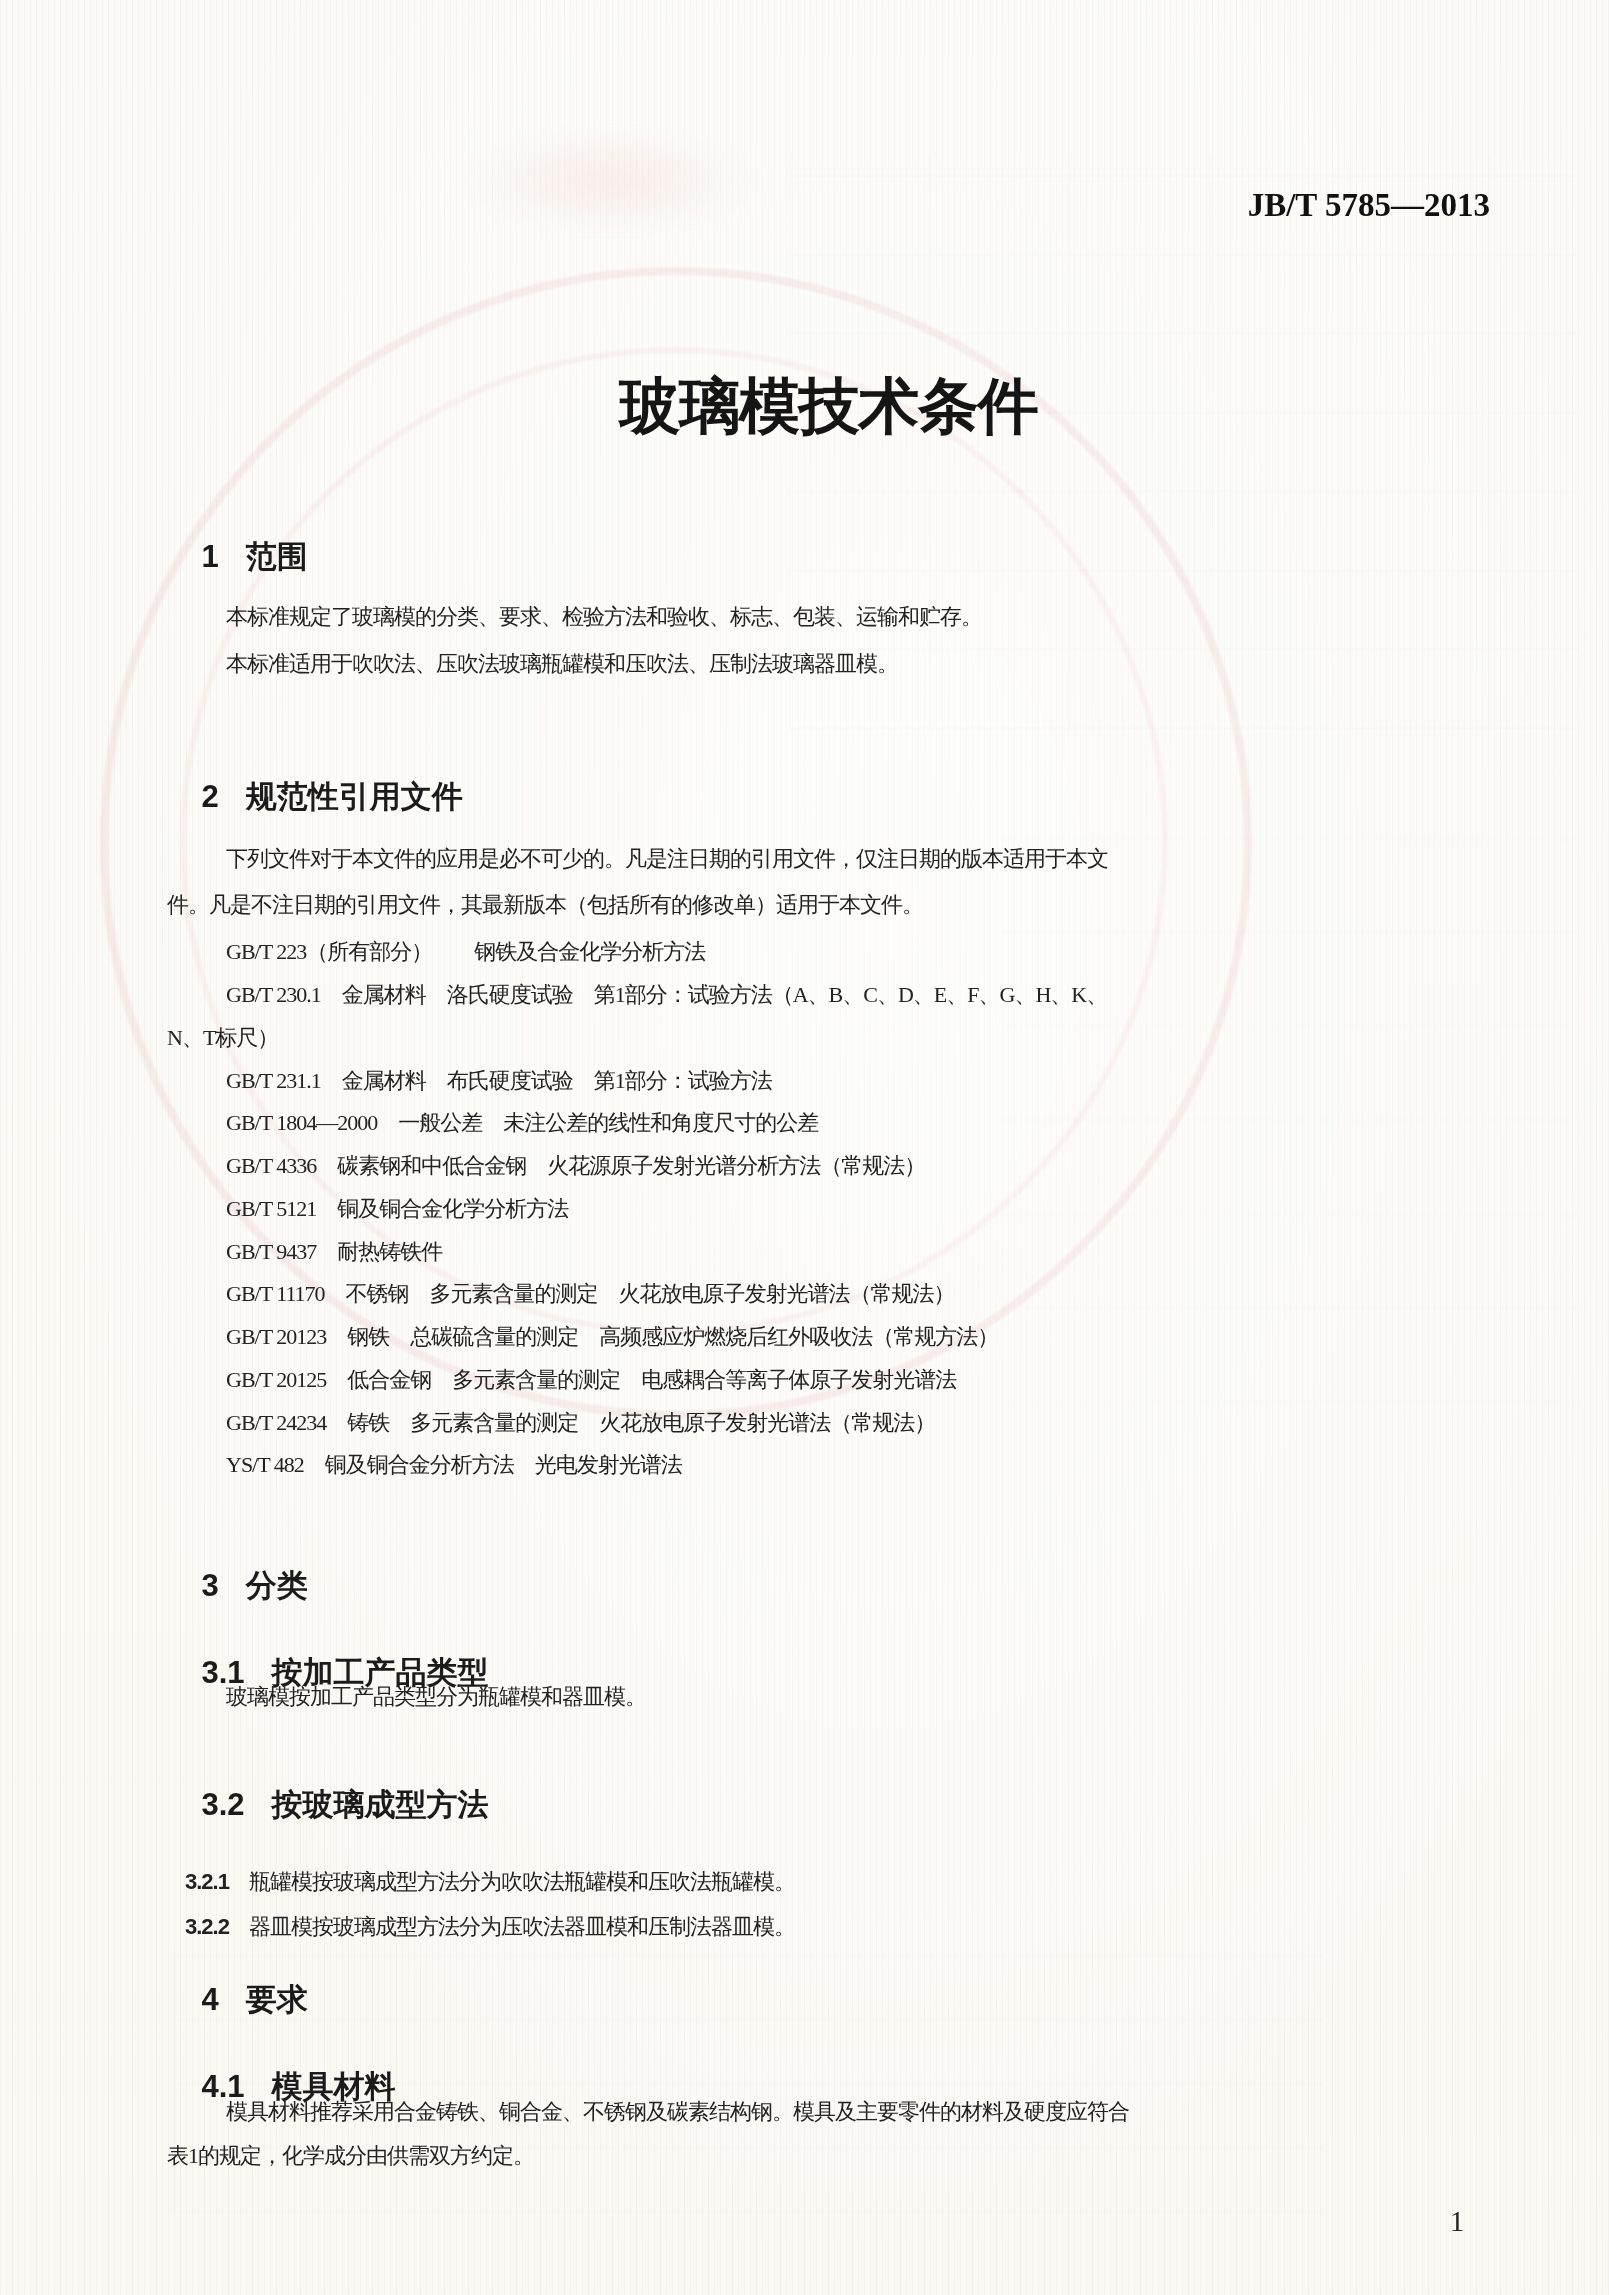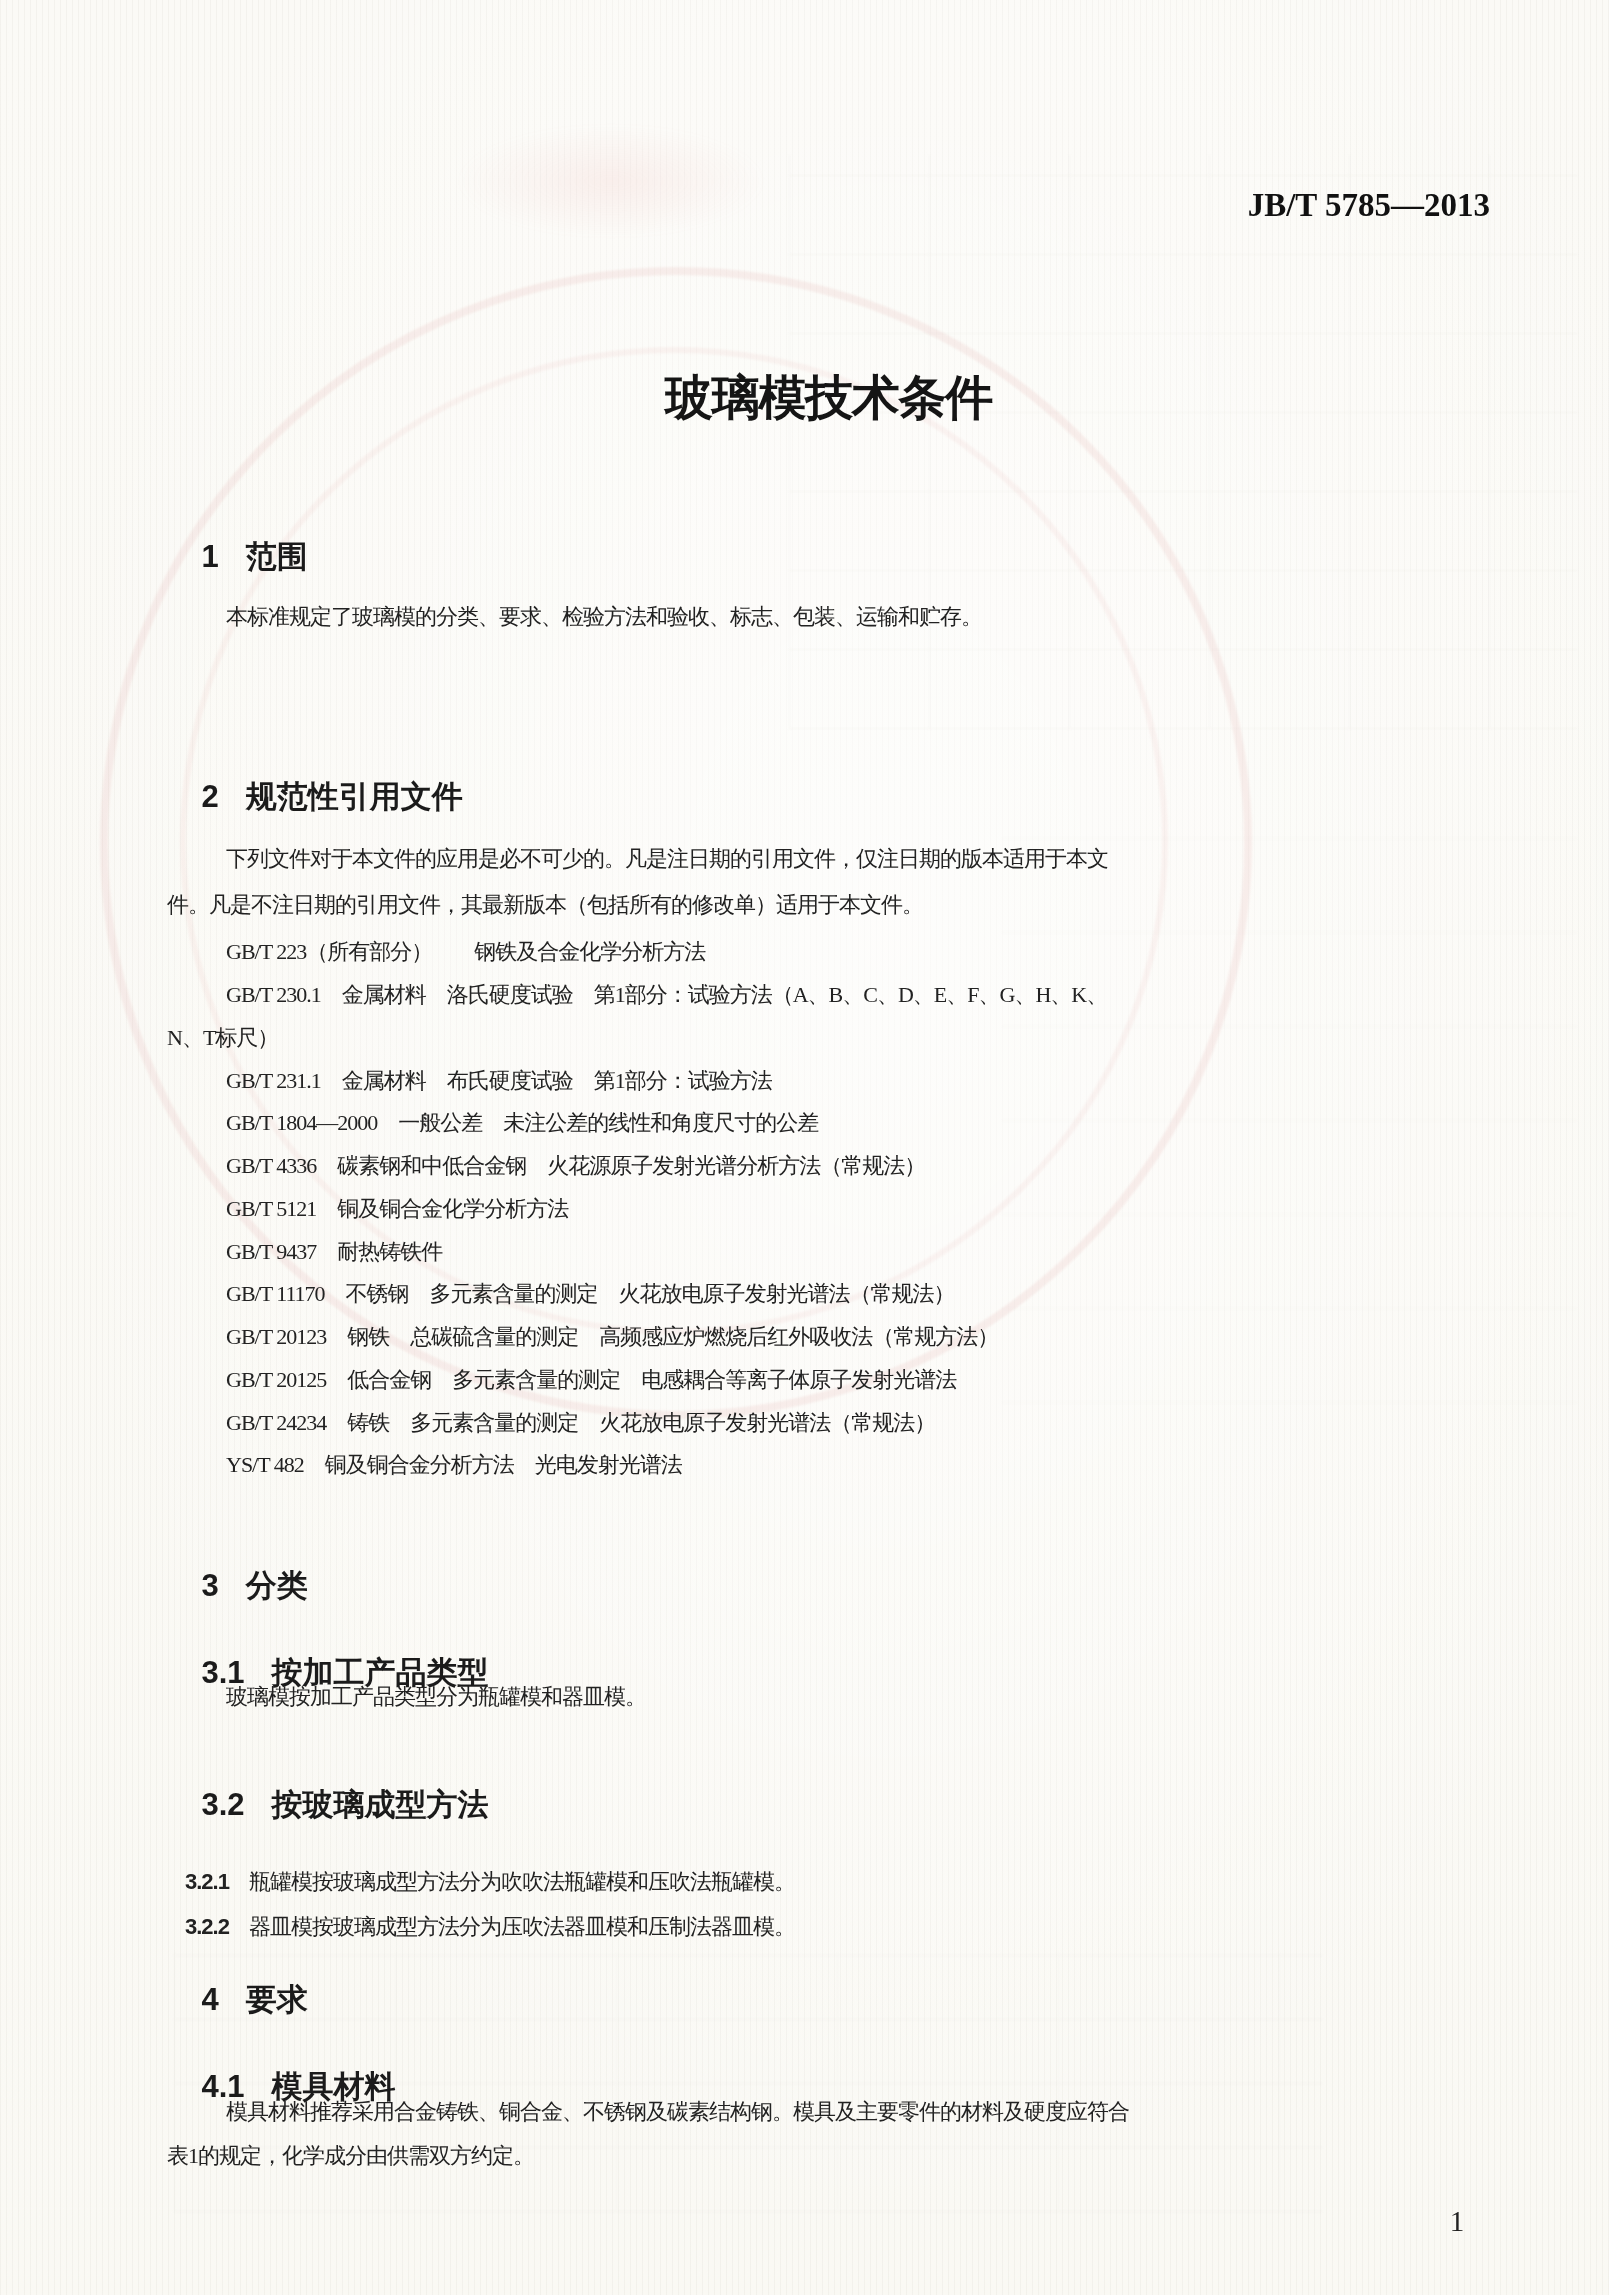--- a/index.html
+++ b/index.html
@@ -61,21 +61,21 @@
     font-weight:700;margin-right:20px;
   }
   .std-code{
     position:absolute;left:167px;top:187px;width:1323px;
     text-align:right;font-weight:700;font-size:33px;letter-spacing:0;
     font-family:Liberation Serif, serif;color:#111;
   }
   .doc-title{
     position:absolute;left:167px;top:366px;width:1323px;text-align:center;
     font-family:Liberation Serif, serif;
-    font-weight:700;font-size:48px;letter-spacing:-1.3px;color:#151515;white-space:pre;
+    font-weight:700;font-size:61px;letter-spacing:-1.3px;color:#151515;white-space:pre;
   }
   .page-number{
     position:absolute;left:1410px;top:2205px;width:94px;text-align:center;
     font-size:29px;color:#222;
   }
 </style>
 </head>
 <body>
 
 <div class="page">
@@ -88,20 +88,21 @@
   <div class="stamp-wisp"></div>
 
   <div class="std-code">JB/T 5785—2013</div>
 
   <div class="doc-title">玻璃模技术条件</div>
 
   <div class="heading" style="top:498px">
     <span class="num">1</span><span>范围</span>
   </div>
   <div class="line indent" style="top:597px">本标准规定了玻璃模的分类、要求、检验方法和验收、标志、包装、运输和贮存。</div>
+  <div class="line indent" style="top:644px">本标准适用于吹吹法、压吹法玻璃瓶罐模和压吹法、压制法玻璃器皿模。</div>
 
   <div class="heading" style="top:738px">
     <span class="num">2</span><span>规范性引用文件</span>
   </div>
   <div class="line" style="top:885px">件。凡是不注日期的引用文件，其最新版本（包括所有的修改单）适用于本文件。</div>
   <div class="line indent" style="top:839px">下列文件对于本文件的应用是必不可少的。凡是注日期的引用文件，仅注日期的版本适用于本文</div>
 
   <div class="line indent" style="top:932px">GB/T 223（所有部分）　　钢铁及合金化学分析方法</div>
   <div class="line indent" style="top:975px">GB/T 230.1　金属材料　洛氏硬度试验　第1部分：试验方法（A、B、C、D、E、F、G、H、K、</div>
   <div class="line" style="top:1018px">N、T标尺）</div>

